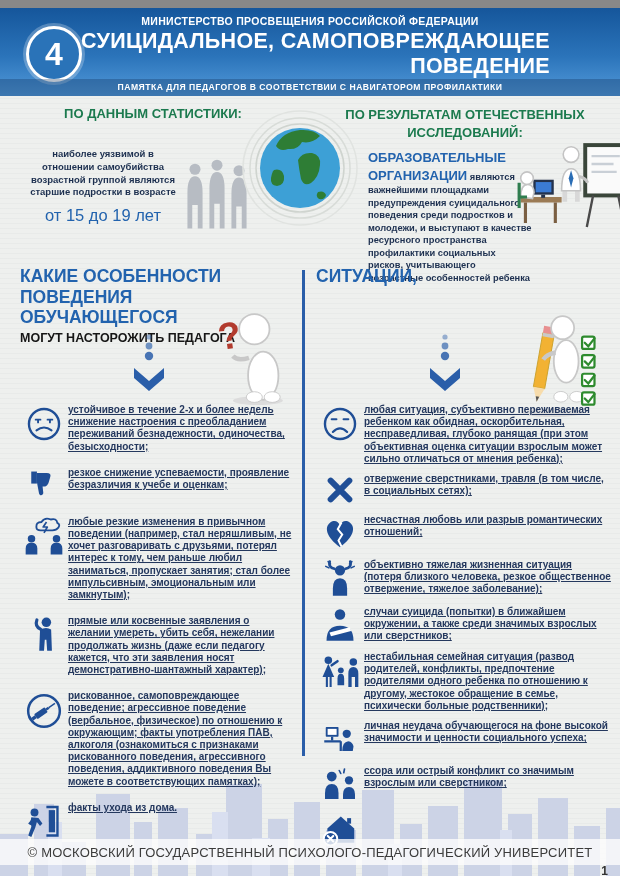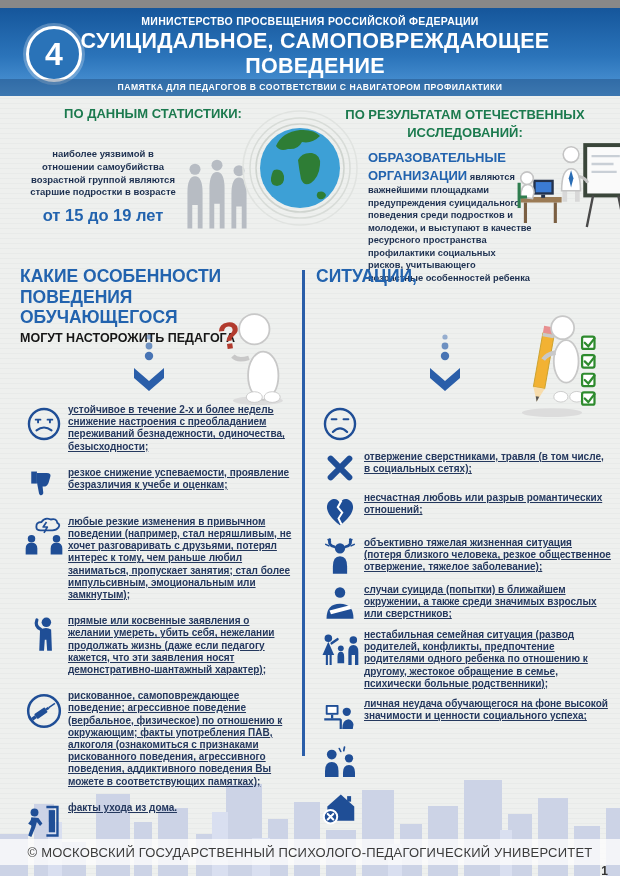--- a/index.html
+++ b/index.html
@@ -10,34 +10,34 @@
     font-family:"Liberation Sans", sans-serif;
   }
   
   .header{position:absolute;left:0;top:0;width:620px;height:88px;z-index:3;
     background:linear-gradient(180deg,#15569b 0%,#2b74ba 55%,#539ada 100%);}
   .ministry{position:absolute;top:7px;left:0;width:100%;text-align:center;color:#fff;
     font-size:10.5px;font-weight:bold;letter-spacing:.3px;}
   .badge{position:absolute;left:26px;top:18px;width:50px;height:50px;border-radius:50%;
     background:#2a73b8;border:3px solid #fff;box-shadow:0 0 0 3px rgba(255,255,255,.25);
     color:#fff;font-size:32px;font-weight:bold;text-align:center;line-height:50px;}
-  .main-title{position:absolute;top:21px;left:80px;width:470px;text-align:center;color:#fff;
+  .main-title{position:absolute;top:21px;left:80px;width:470px;text-align:right;color:#fff;
     font-size:21.5px;font-weight:bold;line-height:1.15;letter-spacing:.3px;}
   .subtitle{position:absolute;bottom:0;left:0;width:100%;height:17px;line-height:17px;
     background:rgba(10,40,80,.30);color:#fff;text-align:center;font-size:8.6px;
     font-weight:bold;letter-spacing:.5px;}
   
   .stats{position:absolute;left:0;top:88px;width:620px;height:162px;z-index:2;padding-left:20px;}
   .stats-heading{position:absolute;left:22px;top:10px;width:262px;text-align:center;
     color:#1b7a4e;font-size:13px;font-weight:bold;}
   .research-heading{position:absolute;left:322px;top:10px;width:286px;text-align:center;
     color:#1b7a4e;font-size:13px;font-weight:bold;line-height:1.35;}
   .stats-text{position:absolute;left:26px;top:52px;width:154px;text-align:center;
     color:#1d3050;font-size:9.5px;font-weight:bold;line-height:1.35;}
-  .stats-highlight{color:#2263ae;font-size:16.5px;font-weight:bold;margin-top:5px;}
+  .stats-highlight{color:#2263ae;font-size:16.5px;font-weight:normal;margin-top:5px;}
   .persons{position:absolute;left:184px;top:52px;}
   .globe{position:absolute;left:240px;top:12px;}
   .research-text{position:absolute;left:368px;top:53px;width:164px;color:#1d3050;
     font-size:9.3px;font-weight:bold;line-height:1.35;}
   .research-lead{color:#2263ae;font-size:13px;font-weight:bold;}
   .clipart{position:absolute;right:6px;top:38px;}
   
   .main{position:absolute;left:0;top:250px;width:620px;height:512px;z-index:2;}
   .divider{position:absolute;left:302px;top:12px;width:2.5px;height:486px;background:#2a5ea9;}
   .col{position:absolute;top:8px;}
@@ -326,20 +326,21 @@
 
       <div class="list">
         <div class="li">
           <span class="ic">
             <svg width="38" height="38" viewBox="0 0 48 48">
                 <circle cx="24" cy="24" r="19" fill="none" stroke="#1f4e96" stroke-width="3"></circle>
                 <path d="M13.5 18h6M28.5 18h6" stroke="#1f4e96" stroke-width="2.6" stroke-linecap="round"></path>
                 <path d="M15 34q9-9 18 0" fill="none" stroke="#1f4e96" stroke-width="2.8" stroke-linecap="round"></path>
               </svg>
           </span>
+          <p class="li-text">любая ситуация, субъективно переживаемая ребенком как обидная, оскорбительная, несправедливая, глубоко ранящая (при этом объективная оценка ситуации взрослым может сильно отличаться от мнения ребенка);</p>
         </div>
         <div class="li">
           <span class="ic">
             <svg width="32" height="32" viewBox="0 0 48 48">
                 <path d="M10 10l28 28M38 10L10 38" stroke="#1f4e96" stroke-width="9" stroke-linecap="round"></path>
               </svg>
           </span>
           <p class="li-text">отвержение сверстниками, травля (в том числе, в социальных сетях);</p>
         </div>
         <div class="li">
@@ -414,20 +415,21 @@
             <svg width="36" height="36" viewBox="0 0 48 48">
                 <g fill="#1f4e96">
                   <circle cx="13" cy="14" r="6.5"></circle>
                   <path d="M4 44v-8q0-12 9-12t9 12v8z"></path>
                   <circle cx="36" cy="19" r="5.5"></circle>
                   <path d="M28 44v-6q0-10 8-10t8 10v6z"></path>
                 </g>
                 <path d="M23 6l2 4M30 4l-1 5" stroke="#1f4e96" stroke-width="2.2" stroke-linecap="round"></path>
               </svg>
           </span>
+          <p class="li-text">ссора или острый конфликт со значимым взрослым или сверстником;</p>
         </div>
         <div class="li">
           <span class="ic">
             <svg width="38" height="38" viewBox="0 0 48 48">
                 <path fill="#1f4e96" d="M8 22L25 7l17 15v18H8z"></path>
                 <rect x="33" y="9" width="5" height="7" fill="#1f4e96"></rect>
                 <circle cx="12" cy="35" r="8.5" fill="#1f4e96" stroke="#fff" stroke-width="2.5"></circle>
                 <path d="M8.5 31.5l7 7M15.5 31.5l-7 7" stroke="#fff" stroke-width="2.6" stroke-linecap="round"></path>
               </svg>
           </span>

